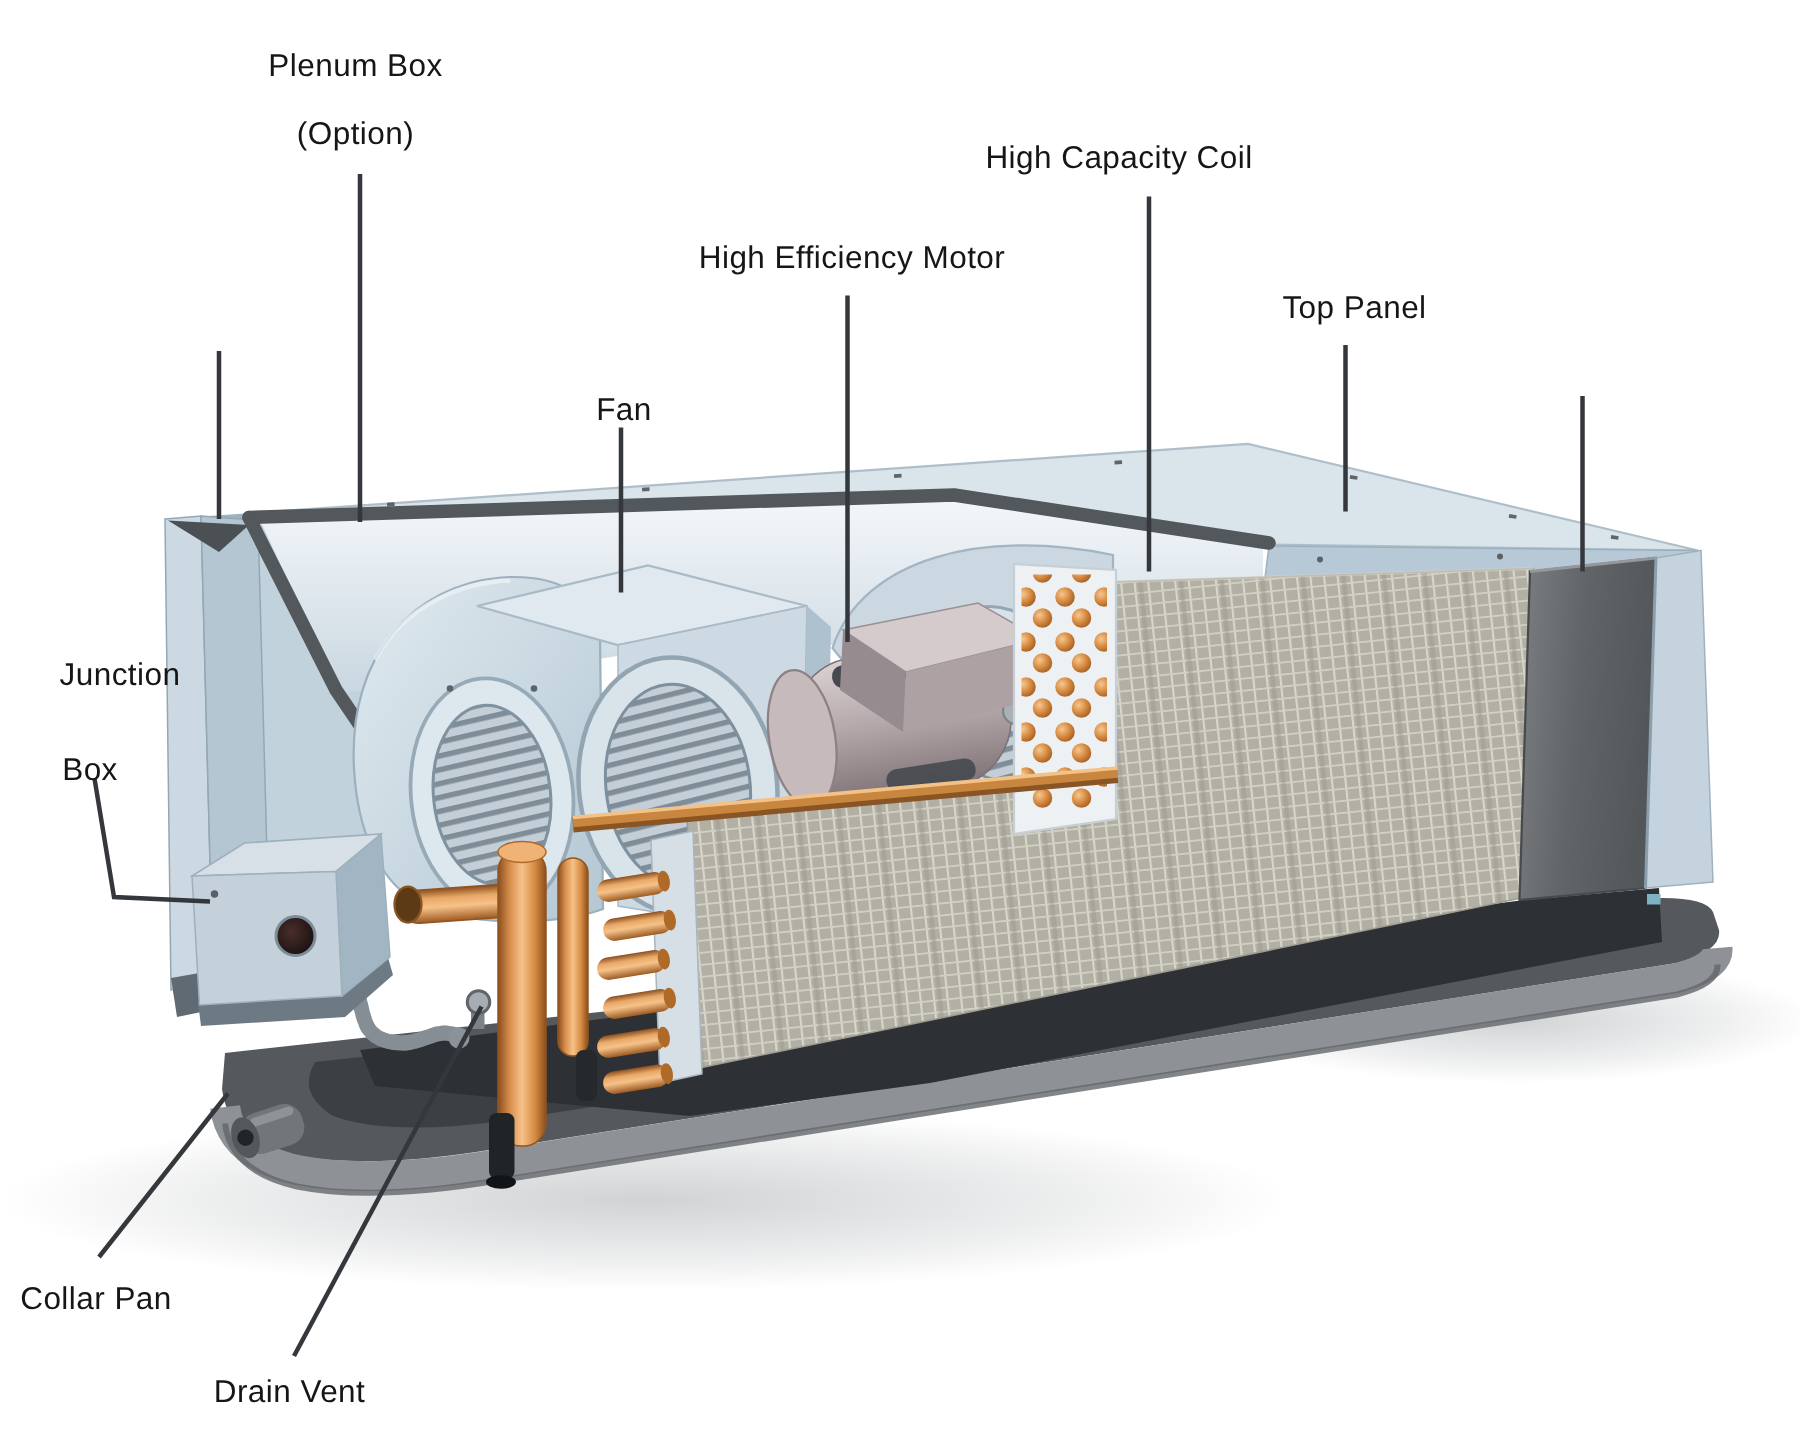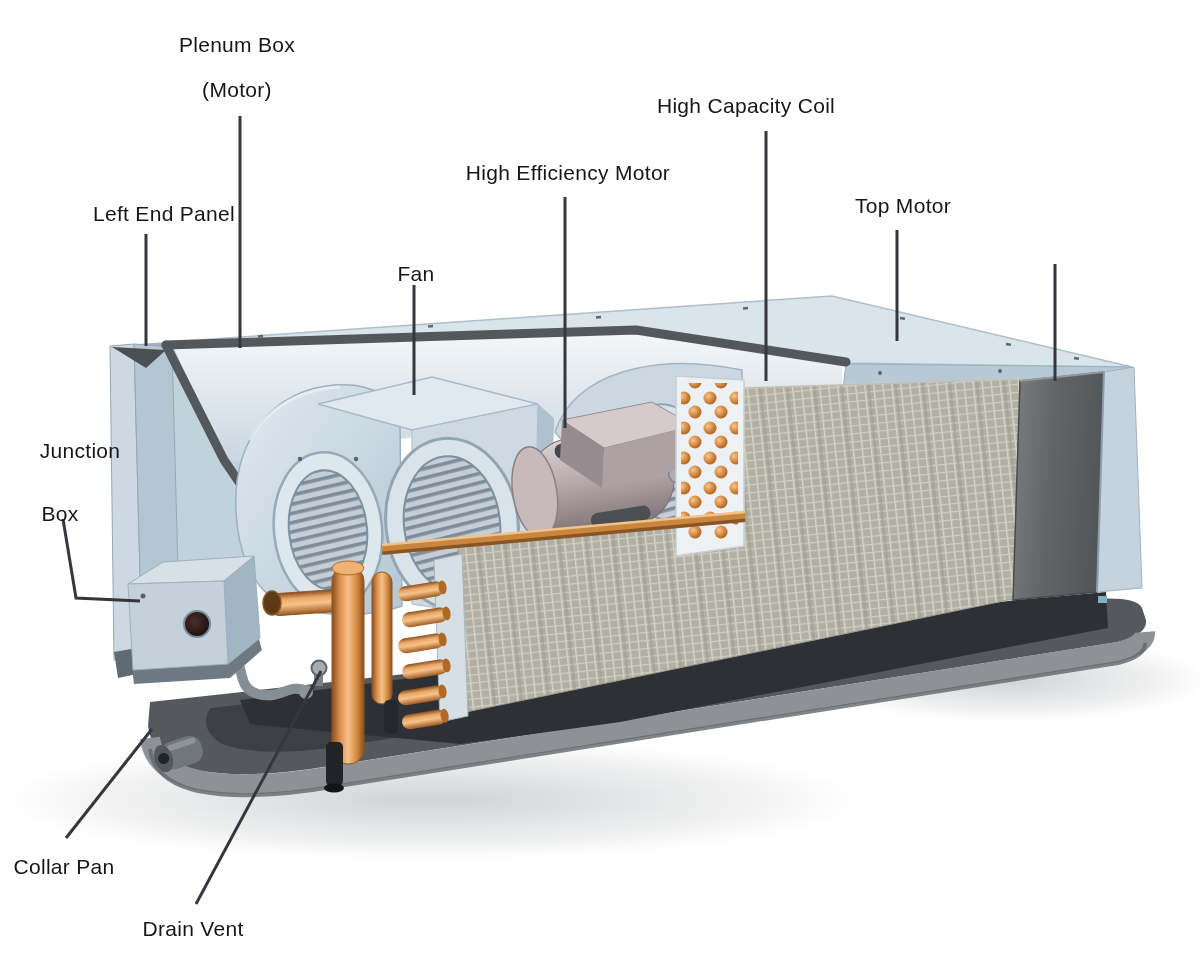--- a/index.html
+++ b/index.html
@@ -286,24 +286,23 @@
     <line x1="766" y1="131" x2="766" y2="381"></line>
     <line x1="897" y1="230" x2="897" y2="341"></line>
     <line x1="1055" y1="264" x2="1055" y2="381"></line>
     <polyline points="63,519 76,598 140,601"></polyline>
     <line x1="66" y1="838" x2="152" y2="729"></line>
     <line x1="196" y1="904" x2="321" y2="671"></line>
   </g>
 </svg>
 
 <div class="lbl" style="left:237px;top:45px">Plenum Box</div>
-<div class="lbl" style="left:237px;top:90px">(Motor)</div>
-<div class="lbl" style="left:164px;top:214px">Left End Panel</div>
+<div class="lbl" style="left:237px;top:90px">(Option)</div>
 <div class="lbl" style="left:416px;top:274px">Fan</div>
 <div class="lbl" style="left:746px;top:106px">High Capacity Coil</div>
 <div class="lbl" style="left:568px;top:173px">High Efficiency Motor</div>
-<div class="lbl" style="left:903px;top:206px">Top Motor</div>
+<div class="lbl" style="left:903px;top:206px">Top Panel</div>
 <div class="lbl" style="left:80px;top:451px">Junction</div>
 <div class="lbl" style="left:60px;top:514px">Box</div>
 <div class="lbl" style="left:64px;top:867px">Collar Pan</div>
 <div class="lbl" style="left:193px;top:929px">Drain Vent</div>
 
 </div>
 
 </body></html>

